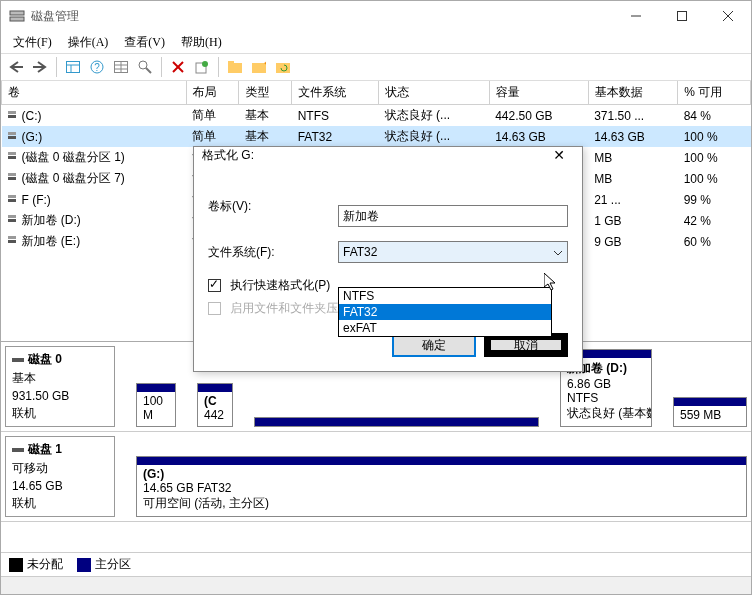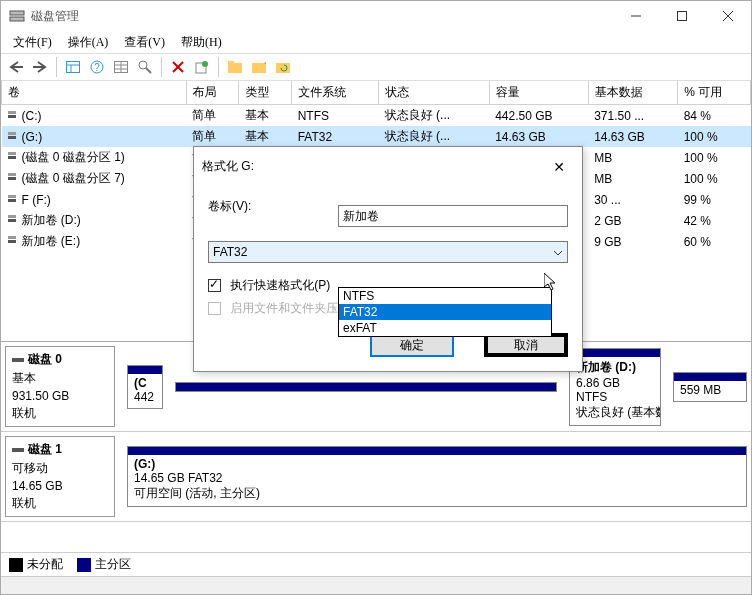--- a/index.html
+++ b/index.html
@@ -20,53 +20,53 @@
   .sep { width:1px; height:20px; background:#ccc; margin:0 3px; }
   
   .table { width:100%; border-collapse:collapse; }
   .thead th { background:#fff; border:1px solid #d0d0d0; border-top:none; text-align:left; padding:3px 6px; font-weight:normal; position:relative; }
   .trow td { padding:2px 6px; white-space:nowrap; }
   .trow.selected { background:#cce8ff; }
   .driveicon { width:8px; height:3px; background:#555; display:inline-block; margin-right:6px; vertical-align:middle; position:relative; }
   .driveicon::before{content:"";position:absolute;top:-4px;left:0;width:8px;height:3px;background:#999;}
   
   .diskarea { border-top:1px solid #aaa; position:absolute; left:0; right:0; bottom:42px; top:340px; overflow:auto; background:#fff;}
-  .diskrow { display:flex; border-bottom:1px solid #ccc; min-height:90px; padding:4px; gap:12px; align-items:center;}
+  .diskrow { display:flex; border-bottom:1px solid #ccc; min-height:90px; padding:4px; gap:21px; align-items:flex-end;}
   .diskinfo { width:110px; border:1px solid #999; padding:4px 6px; background:#fff; display:flex; flex-direction:column; gap:2px;}
   .diskinfo .hicon{ width:12px; height:4px; background:#555;display:inline-block;margin-right:4px;vertical-align:middle;}
   .partition { border:1px solid #888; position:relative; padding:4px 6px; display:flex; flex-direction:column; justify-content:center; overflow:hidden; background:#fff;}
   .partition .topstripe{ position:absolute; top:0; left:0; right:0; height:8px; }
   .partition .plabel{ margin-top:6px; }
   .navy{ background:#000080;}
   
   .legend { position:absolute; left:0; right:0; bottom:18px; height:24px; border-top:1px solid #ccc; display:flex; align-items:center; padding:0 8px; gap:14px;}
   .legbox{ width:14px; height:14px; display:inline-block; margin-right:4px; vertical-align:middle;}
   
   .status{ position:absolute; left:0; right:0; bottom:0; height:18px; border-top:1px solid #ccc; background:#f0f0f0;}
   
   .modal { position:absolute; left:192px; top:145px; width:390px; background:#fff; border:1px solid #888; box-shadow:2px 2px 8px rgba(0,0,0,.2); z-index:10; }
-  .modal .mtitle{ height:28px; display:flex; align-items:flex-end; padding:0 8px; font-size:12px;}
+  .modal .mtitle{ height:28px; display:flex; align-items:flex-start; padding:0 8px; font-size:12px;}
   .modal .mtitle .sp{flex:1;}
   .modal .closebtn{ width:30px; text-align:center; font-size:14px;}
   .modal .body{ padding:10px 14px 14px 14px;}
   .frow{ display:flex; align-items:center; margin-bottom:14px;}
   .flabel{ width:130px;}
   .finput{ flex:1; height:22px; border:1px solid #7a7a7a; padding:1px 4px; font-family:inherit; font-size:12px;margin-top:20px;}
   .fselect{ flex:1; height:22px; border:1px solid #7a7a7a; background:#e5f1fb; padding:0 18px 0 4px; display:flex; align-items:center; position:relative;}
   .fselect .arrow{ position:absolute; right:4px; top:5px; }
   .dropdown{ position:absolute; left:144px; top:112px; width:214px; border:1px solid #000; background:#fff; z-index:20;}
   .dropdown .opt{ padding:0 4px; height:16px; line-height:16px;}
   .dropdown .opt.sel{ background:#0078d7; color:#fff;}
   .chkrow{ margin:6px 0 4px 0;}
   .chk{ width:13px; height:13px; border:1px solid #333; display:inline-block; vertical-align:middle; margin-right:6px; position:relative;}
   .chk.checked::after{content:"✓"; position:absolute; top:-3px; left:0; font-size:12px;}
   .chk.disabled{ border-color:#bbb;}
   .disabled-label{ color:#aaa;}
-  .btnrow{ display:flex; justify-content:flex-end; gap:30px; margin-top:16px;}
-  .dlgbtn{ width:84px; height:24px; border:4px solid #000000; background:#e1e1e1; display:flex; align-items:center; justify-content:center;}
+  .btnrow{ display:flex; justify-content:flex-end; gap:8px; margin-top:16px;}
+  .dlgbtn{ width:84px; height:24px; border:7px solid #000000; background:#e1e1e1; display:flex; align-items:center; justify-content:center;}
   .dlgbtn.primary{ border:2px solid #0078d7;}
   .cursor{ position:absolute; left:350px; top:98px; z-index:30; pointer-events:none;}
 </style>
 </head>
 <body>
 <div class="window">
 
   <div class="titlebar">
     <span class="icon">
       <svg width="16" height="16">
@@ -232,31 +232,31 @@
             <td>MB</td>
             <td>100 %</td>
           </tr>
           <tr class="trow">
             <td><span class="driveicon"></span>F (F:)</td>
             <td>简单</td>
             <td></td>
             <td></td>
             <td></td>
             <td></td>
-            <td>30 ...</td>
+            <td>21 ...</td>
             <td>99 %</td>
           </tr>
           <tr class="trow">
             <td><span class="driveicon"></span>新加卷 (D:)</td>
             <td>简单</td>
             <td></td>
             <td></td>
             <td></td>
             <td></td>
-            <td>2 GB</td>
+            <td>1 GB</td>
             <td>42 %</td>
           </tr>
           <tr class="trow">
             <td><span class="driveicon"></span>新加卷 (E:)</td>
             <td>简单</td>
             <td></td>
             <td></td>
             <td></td>
             <td></td>
             <td>9 GB</td>
@@ -267,20 +267,25 @@
   </div>
 
   <div class="diskarea">
     <div class="diskrow">
       <div class="diskinfo">
         <div><span class="hicon"></span><b>磁盘 0</b></div>
         <div>基本</div>
         <div>931.50 GB</div>
         <div>联机</div>
       </div>
+      <div class="partition" style="width:40px">
+        <div class="topstripe navy"></div>
+        <div class="plabel"></div>
+        <div>100 M</div>
+      </div>
       <div class="partition" style="width:36px">
         <div class="topstripe navy"></div>
         <div class="plabel"><b>(C</b></div>
         <div>442</div>
       </div>
       <div class="partition" style="flex:1">
         <div class="topstripe navy"></div>
       </div>
       <div class="partition" style="width:92px">
         <div class="topstripe navy"></div>
@@ -322,20 +327,21 @@
       <span>格式化 G:</span>
       <span class="sp"></span>
       <span class="closebtn">✕</span>
     </div>
     <div class="body" style="position:relative">
       <div class="frow">
         <div class="flabel">卷标(V):</div>
         <input class="finput" value="新加卷" style="">
       </div>
       <div class="frow">
+        <div class="flabel">文件系统(F):</div>
         <div class="fselect">
           <span>FAT32</span>
           <span class="arrow"><svg width="10" height="10">
                 <path d="M1 3 L5 7 L9 3" fill="none" stroke="#333"></path>
               </svg></span>
         </div>
       </div>
 
       <div class="dropdown">
         <div class="opt">NTFS</div>

